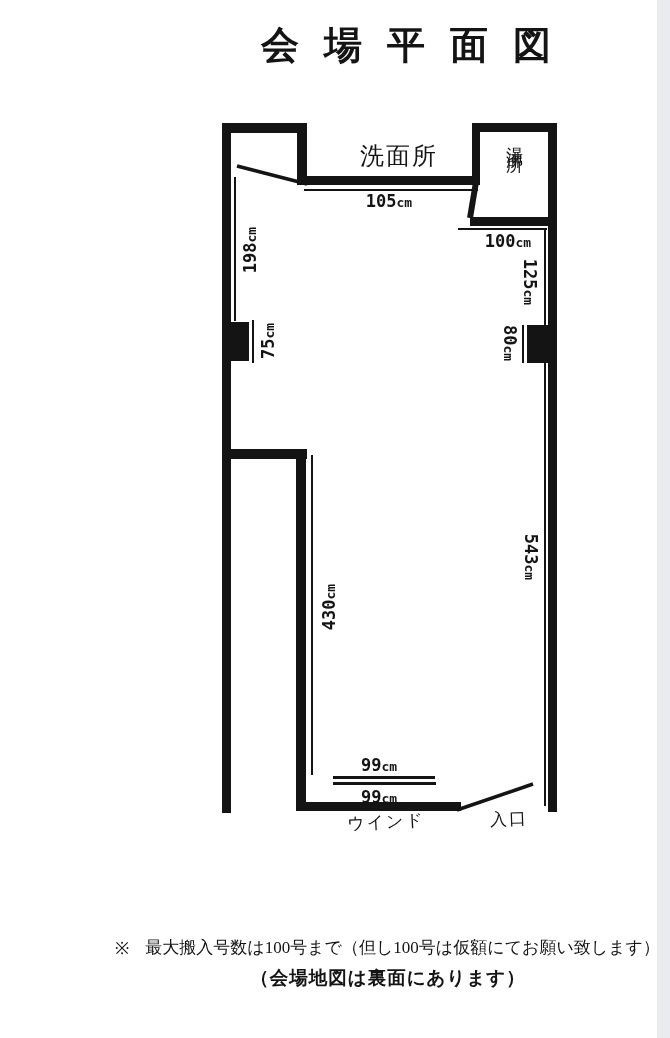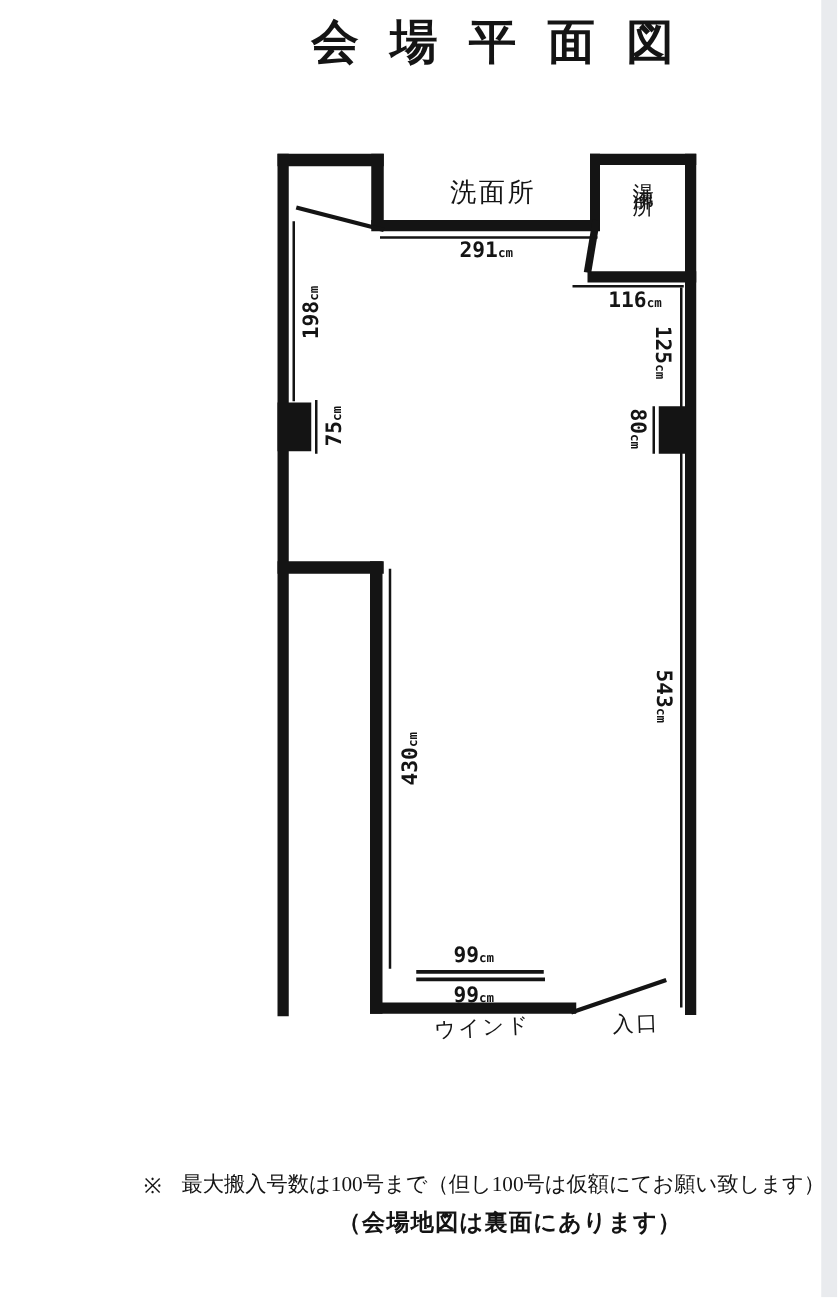--- a/index.html
+++ b/index.html
@@ -2,49 +2,49 @@
 <html><head>
 <meta charset="utf-8">
 <style>
   html,body{margin:0;padding:0;background:#ffffff;}
   .page{
     position:relative;width:670px;height:1038px;background:#fff;
     font-family:"Liberation Serif",serif;color:#141414;overflow:hidden;
   }
   .scan-edge{position:absolute;right:0;top:0;width:13px;height:1038px;background:#e9ebee;}
   .title{
-    position:absolute;left:249px;top:8px;margin:0;
+    position:absolute;left:249px;top:8px;margin:12px;
     font-size:38px;font-weight:bold;letter-spacing:25px;white-space:nowrap;
     font-family:"Liberation Serif",serif;
     text-align:center;
   }
   
   .wall,.tline{position:absolute;background:#141414;}
   .diag{position:absolute;left:0;top:0;width:670px;height:1038px;pointer-events:none;}
   
-  .lbl{position:absolute;font-size:21px;letter-spacing:2px;white-space:nowrap;}
+  .lbl{position:absolute;font-size:24px;letter-spacing:2px;white-space:nowrap;}
   .vtext{
     position:absolute;writing-mode:vertical-rl;text-orientation:upright;
     font-size:17px;letter-spacing:5px;white-space:nowrap;
   }
   
   .dim{
     position:absolute;transform:translate(-50%,-50%);
     font-family:"DejaVu Sans Mono",monospace;font-weight:bold;font-size:17px;
     white-space:nowrap;line-height:1;
   }
-  .dim .u{font-size:10px;font-weight:bold;}
+  .dim .u{font-size:13px;font-weight:bold;}
   .dim.rcw{transform:translate(-50%,-50%) rotate(90deg);}
   .dim.rccw{transform:translate(-50%,-50%) rotate(-90deg);}
   .small-lbl{position:absolute;transform:translate(-50%,-50%);font-size:17px;white-space:nowrap;letter-spacing:2px;}
   .spec{position:absolute;font-size:17.5px;white-space:nowrap;}
   .note1{position:absolute;left:115px;top:936px;font-size:17px;white-space:nowrap;display:flex;}
   .note1 .mark{margin-right:16px;}
   .note2{
-    position:absolute;left:408px;top:965px;transform:translateX(-50%);
+    position:absolute;left:388px;top:965px;transform:translateX(-50%);
     font-size:18.5px;font-weight:bold;white-space:nowrap;
     font-family:"Liberation Sans",sans-serif;letter-spacing:1px;
   }
 </style>
 </head>
 <body>
 
 <div class="page">
 
   <div class="scan-edge"></div>
@@ -80,24 +80,24 @@
     <line x1="477" y1="176" x2="470" y2="218" stroke="#141414" stroke-width="6"></line>
     <line x1="457" y1="810" x2="533" y2="784" stroke="#141414" stroke-width="3.5"></line>
   </svg>
 
   <div class="lbl" style="left:360px;top:140px">洗面所</div>
   <div class="vtext" style="left:503px;top:133px">湯沸所</div>
   <div class="small-lbl" style="left:386px;top:822px;transform:translate(-50%,-50%) rotate(-3deg)">ウインド</div>
   <div class="small-lbl" style="left:509px;top:819px;transform:translate(-50%,-50%) rotate(-2deg)">入口</div>
 
   <div class="dim" style="left:389px;top:201px">
-    <span>291</span><span class="u">cm</span>
+    <span>105</span><span class="u">cm</span>
   </div>
   <div class="dim" style="left:508px;top:241px">
-    <span>116</span><span class="u">cm</span>
+    <span>100</span><span class="u">cm</span>
   </div>
   <div class="dim rcw" style="left:529px;top:282px">
     <span>125</span><span class="u">cm</span>
   </div>
   <div class="dim rcw" style="left:509px;top:343px">
     <span>80</span><span class="u">cm</span>
   </div>
   <div class="dim rccw" style="left:250px;top:250px">
     <span>198</span><span class="u">cm</span>
   </div>

